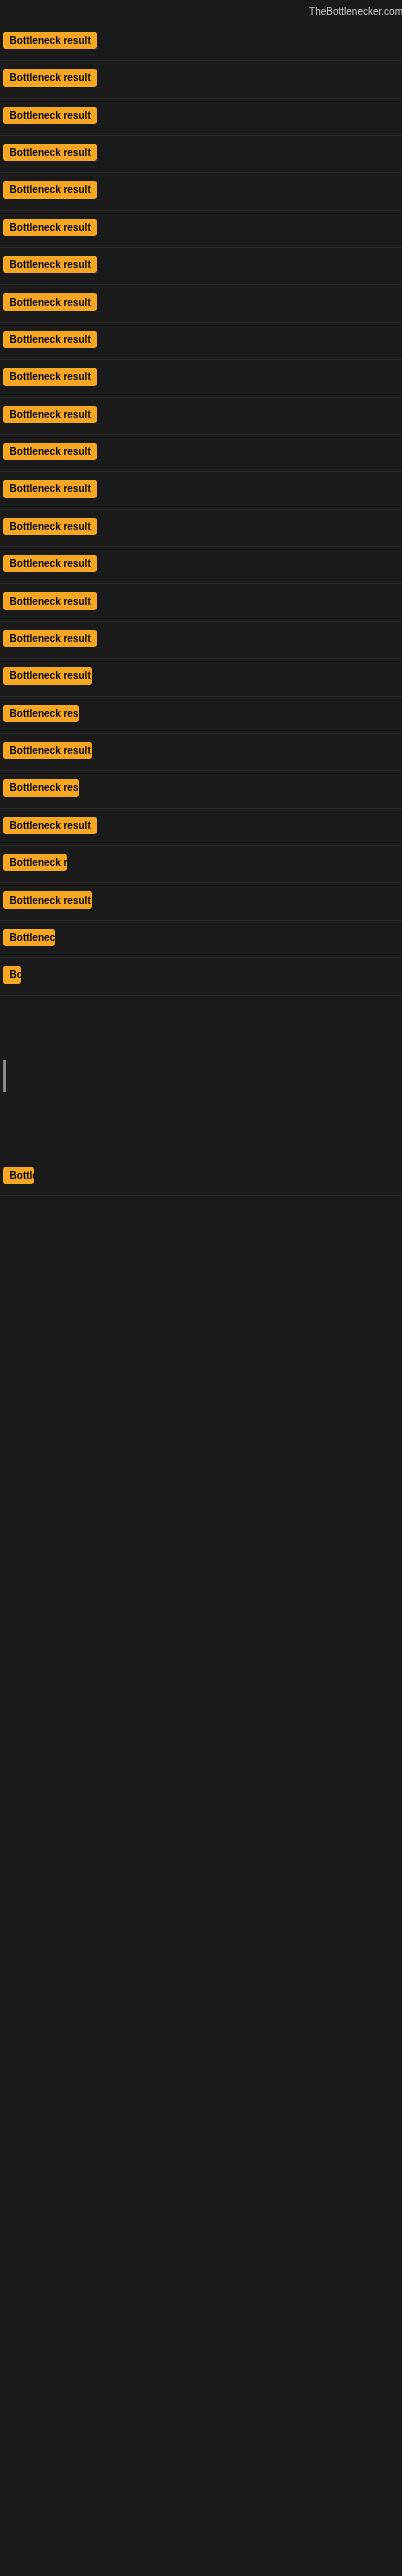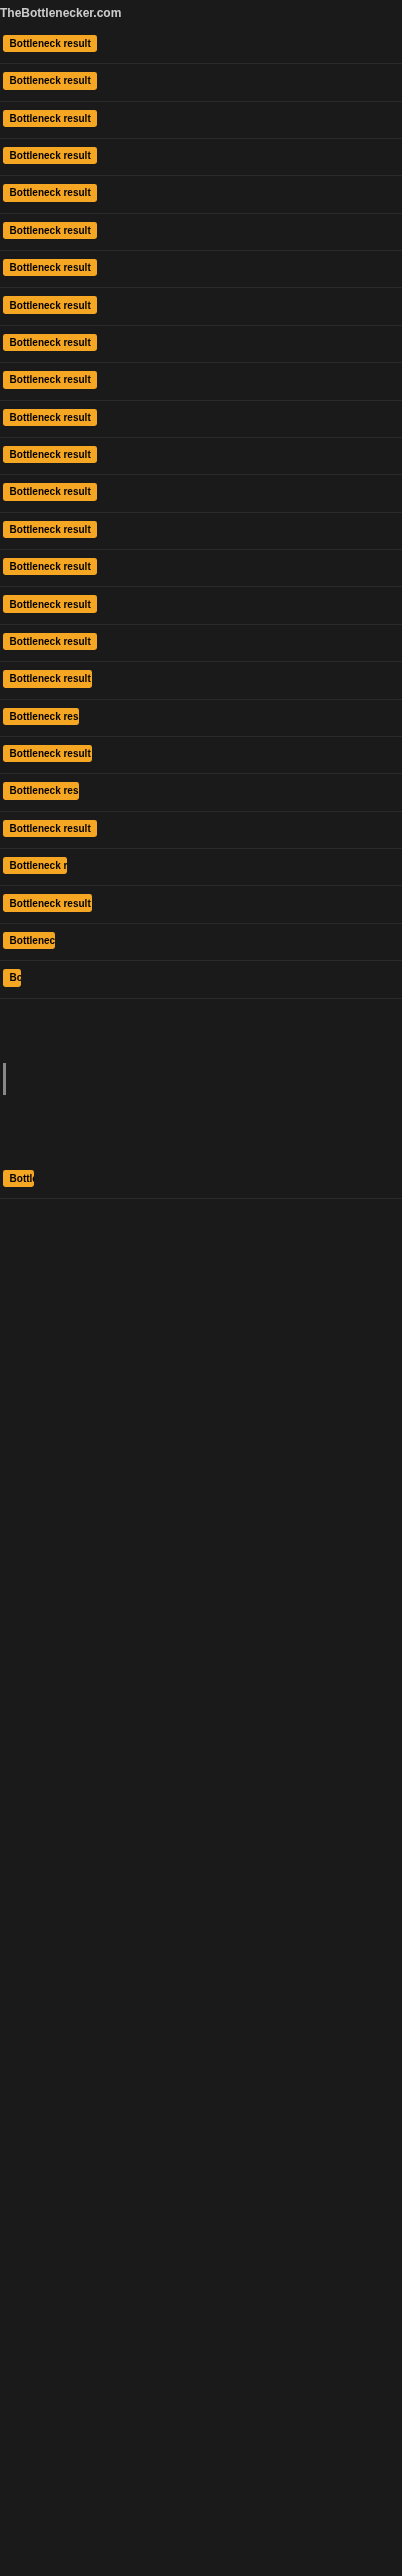--- a/index.html
+++ b/index.html
@@ -10,25 +10,25 @@
 
     body {
       width: 403px;
       min-height: 2576px;
       background-color: #1a1a1a;
       font-family: Arial, sans-serif;
       position: relative;
     }
 
     .site-title {
-      text-align: left;
+      text-align: right;
       color: #cccccc;
-      font-size: 12px;
+      font-size: 10px;
       padding: 6.4px 0;
-      font-weight: bold;
+      font-weight: normal;
     }
 
     .bottleneck-badge {
       display: inline-block;
       background-color: #f5a623;
       color: #000;
       font-size: 10px;
       font-weight: bold;
       padding: 3.2px 6.4px;
       border-radius: 2.4px;

